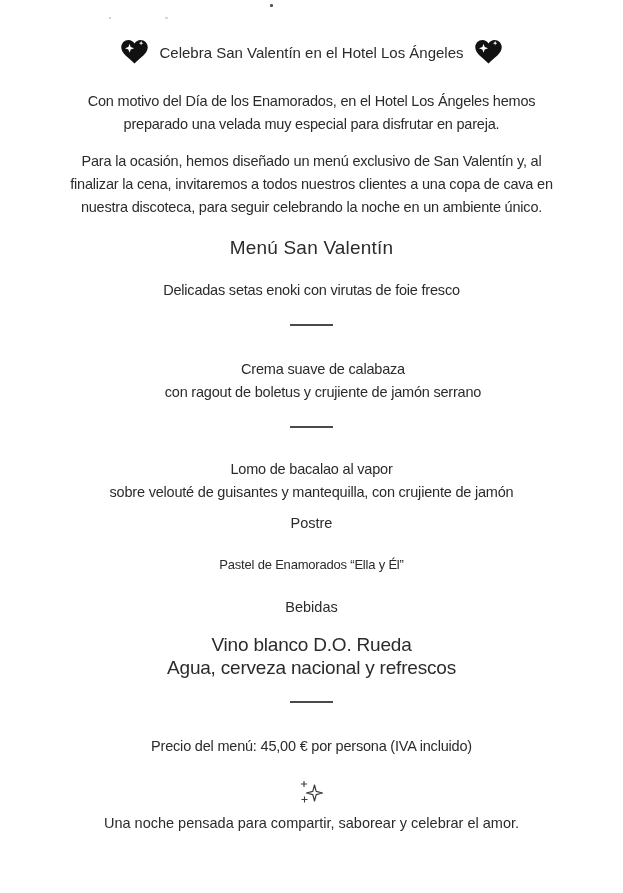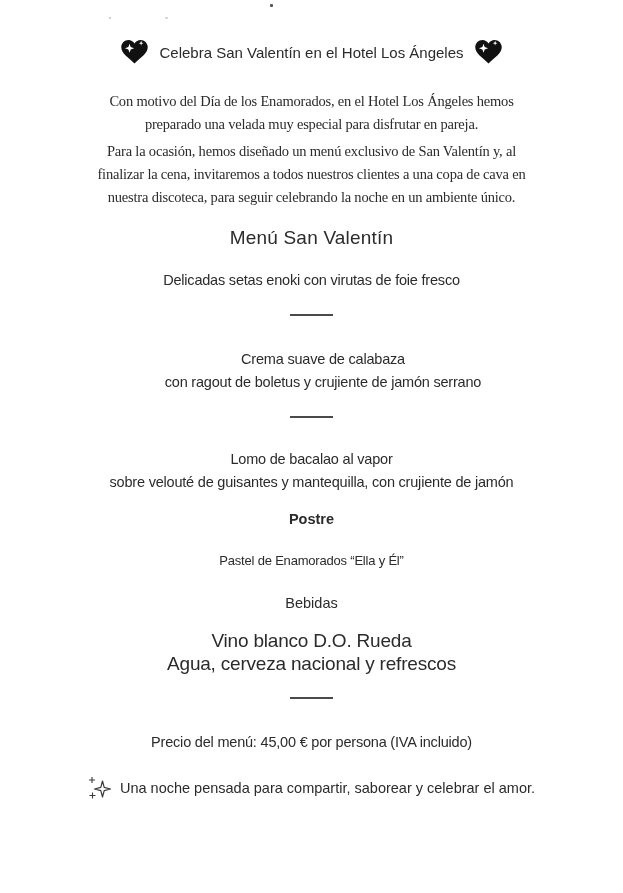--- a/index.html
+++ b/index.html
@@ -22,23 +22,23 @@
     display: flex;
     justify-content: center;
     align-items: center;
     gap: 11px;
     font-size: 15px;
     height: 24px;
   }
   .heart-icon svg { display: block; }
 
   
-  .intro { font-size: 14.5px; line-height: 23px; font-family: Liberation Serif, serif; }
+  .intro { font-size: 14.5px; line-height: 23px; }
   .intro-1 { margin-top: 26px; }
-  .intro-2 { margin-top: 4px; }
+  .intro-2 { margin-top: 14px; }
 
   
   .menu-heading {
     margin: 16px 0 0 0;
     font-size: 19px;
     font-weight: normal;
     text-align: center;
     line-height: 26px;
     letter-spacing: 0.2px;
   }
@@ -55,35 +55,36 @@
     margin: 22px auto 0 auto;
   }
 
   .section-heading {
     font-size: 14.5px;
     line-height: 23px;
     font-weight: normal;
     text-align: center;
     margin: 0;
   }
-  .postre-heading { margin-top: 14px; font-weight: bold; }
+  .postre-heading { margin-top: 8px; }
   .pastel-item   { margin-top: 18px; font-size: 13px; line-height: 23px; }
   .bebidas-heading { margin-top: 20px; }
   .drinks-list { margin-top: 14px; font-size: 19px; line-height: 23px; }
 
   .price-line { margin-top: 32px; font-size: 14.5px; line-height: 23px; }
 
   .closing-row {
     margin-top: 22px;
     display: flex;
     justify-content: center;
     align-items: center;
     gap: 8px;
     font-size: 14.5px;
     line-height: 23px;
+    flex-direction: column;
   }
   .sparkles-icon svg { display: block; }
 
   
   .speck { position: absolute; background: #8a8a8a; border-radius: 1px; }
   .speck-1 { left: 270px; top: 4px;  width: 3px; height: 3px; background: #555; }
   .speck-2 { left: 109px; top: 17px; width: 2px; height: 2px; opacity: .5; }
   .speck-3 { left: 165px; top: 17px; width: 3px; height: 2px; opacity: .4; }
 </style>
 </head>

